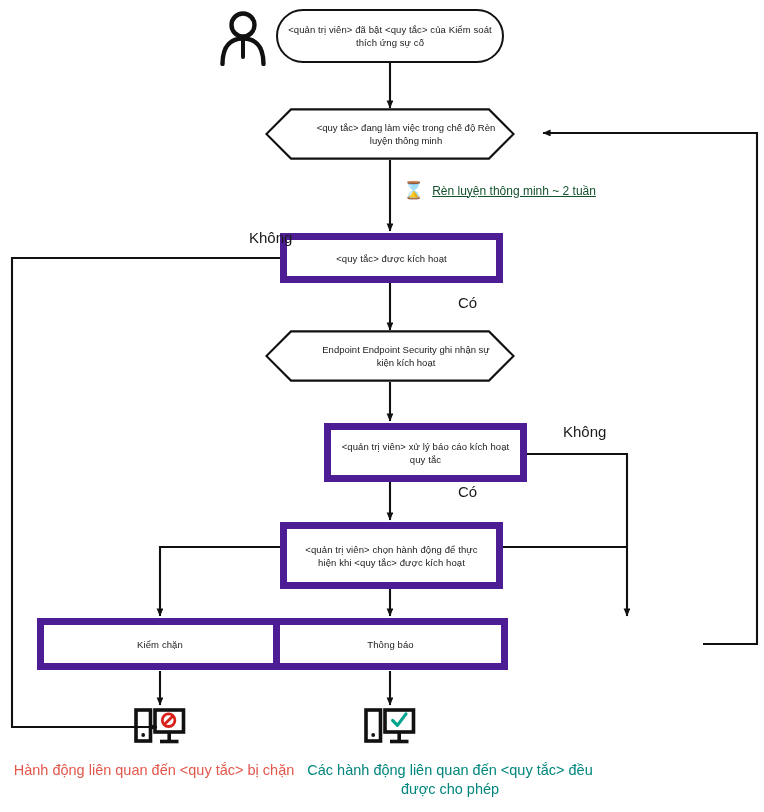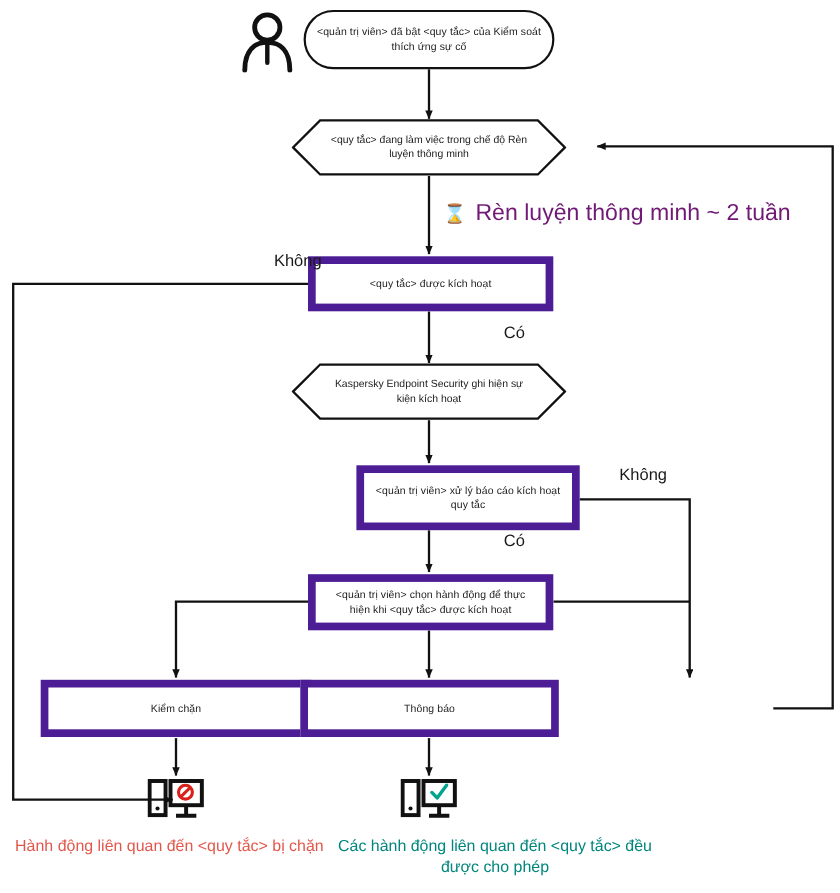--- a/index.html
+++ b/index.html
@@ -48,21 +48,21 @@
   }
   
   .hex-wrap{position:absolute;}
   .hex-shape{
     position:absolute;
     left:0;top:0;
     width:100%;height:100%;
   }
   .hex-label{
     position:absolute;
-    left:0;top:0;
+    left:16px;top:0;
     width:100%;height:100%;
     display:flex;
     align-items:center;
     justify-content:center;
     text-align:center;
   }
   .hex-label .txt{font-size:9.5px;line-height:13px;padding:0 34px;}
   
   .term{
     border:2px solid #111111;
@@ -83,21 +83,21 @@
     display:flex;
     align-items:center;
     gap:8px;
     white-space:nowrap;
   }
   .timer .glyph{
     font-size:17px;
     line-height:1;
     color:#141414;
   }
-  .timer .tlabel{font-size:21px;color:#701a75;}
+  .timer .tlabel{font-size:12px;color:#14532d;text-decoration:underline;}
   
   .caption{
     position:absolute;
     text-align:center;
     font-size:14.5px;
     line-height:19px;
   }
   .caption.blocked{color:#e2574c;}
   .caption.allowed{color:#00867d;}
   
@@ -176,32 +176,32 @@
   </div>
 
   <div class="elabel" style="left:205px;top:229px;">Không</div>
   <div class="elabel" style="left:414px;top:294px;">Có</div>
 
   <div class="hex-wrap" style="left:265px;top:330px;width:250px;height:52px;">
     <svg class="hex-shape" viewBox="0 0 250 52" preserveAspectRatio="none">
       <polygon points="26,1.4 224,1.4 248.6,26 224,50.6 26,50.6 1.4,26" fill="#ffffff" stroke="#111111" stroke-width="2.1" vector-effect="non-scaling-stroke"></polygon>
     </svg>
     <div class="hex-label">
-      <span class="txt">Kaspersky Endpoint Security ghi hiện sự kiện kích hoạt</span>
+      <span class="txt">Endpoint Endpoint Security ghi nhận sự kiện kích hoạt</span>
     </div>
   </div>
 
   <div class="node rect" style="left:280px;top:423px;width:203px;height:59px;margin-left:44px;">
     <span class="txt">&lt;quản trị viên&gt; xử lý báo cáo kích hoạt quy tắc</span>
   </div>
 
   <div class="elabel" style="left:519px;top:423px;">Không</div>
   <div class="elabel" style="left:414px;top:483px;">Có</div>
 
-  <div class="node rect" style="left:280px;top:522px;width:223px;height:51px;">
+  <div class="node rect" style="left:280px;top:522px;width:223px;height:67px;">
     <span class="txt">&lt;quản trị viên&gt; chọn hành động để thực hiện khi &lt;quy tắc&gt; được kích hoạt</span>
   </div>
 
   <div class="node rect" style="left:37px;top:618px;width:246px;height:52px;">
     <span class="txt">Kiểm chặn</span>
   </div>
 
   <div class="node rect" style="left:273px;top:618px;width:235px;height:52px;justify-content:center;">
     <span class="txt">Thông báo</span>
   </div>

